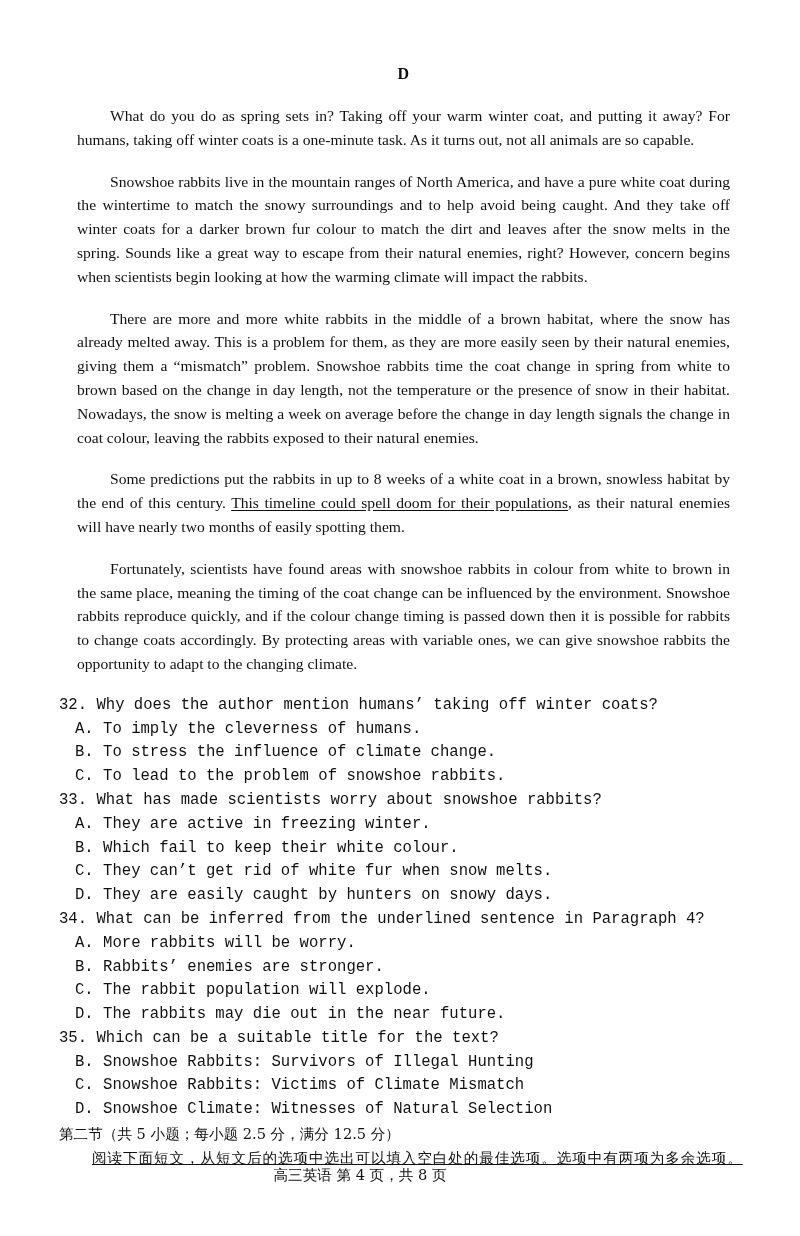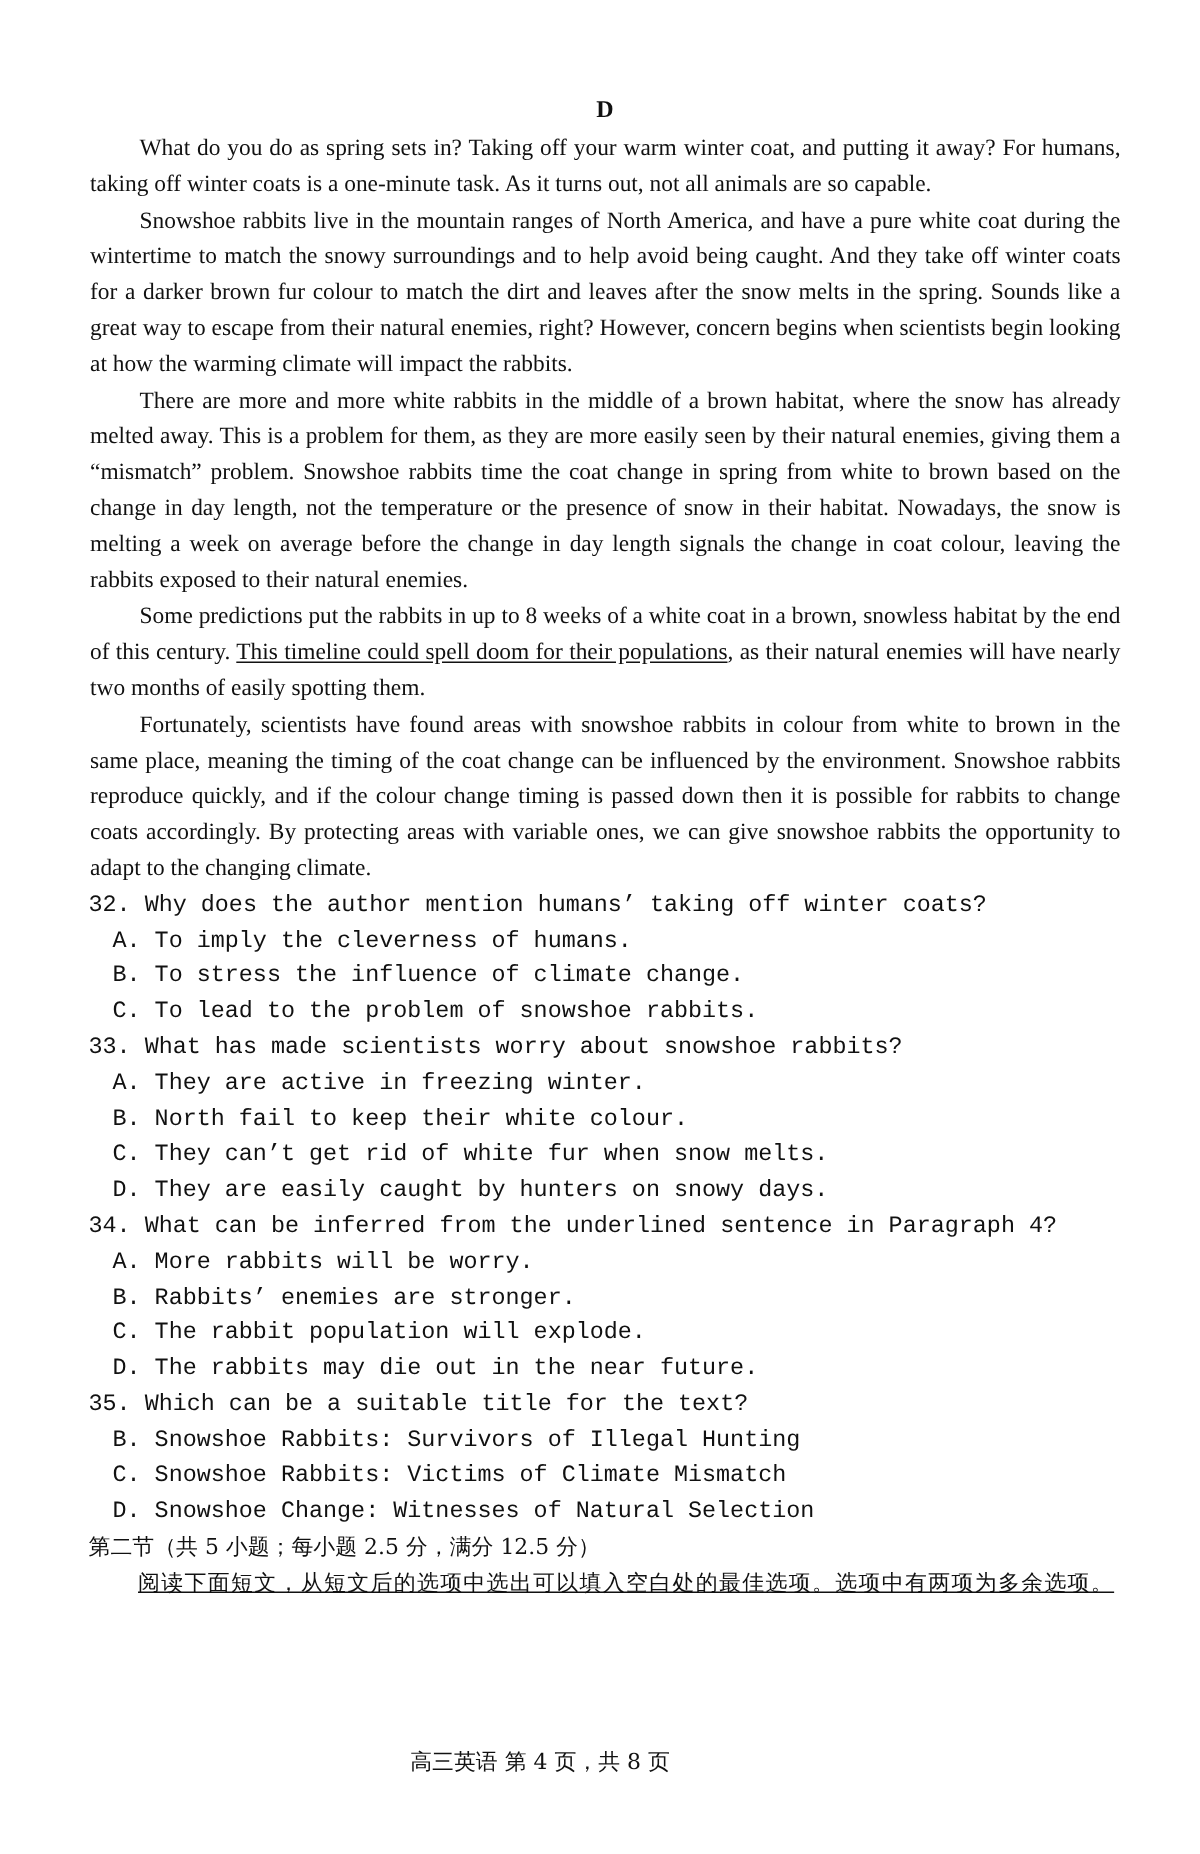--- a/index.html
+++ b/index.html
@@ -8,21 +8,21 @@
     font-family: "Liberation Serif", "DejaVu Serif", serif;
     color: #111111;
   }
   .page { position: absolute; left: 59px; top: 62px; width: 689px; }
   .section-letter {
     text-align: center; font-weight: bold; font-size: 16px;
     line-height: 24px; height: 24px; letter-spacing: 0.5px;
   }
   .para {
     font-size: 15.6px; line-height: 23.8px; text-align: justify;
-    text-indent: 33px; margin: 1px;
+    text-indent: 33px; margin: 18px;
   }
   .para u { text-decoration: underline; text-underline-offset: 2px; }
   .question { font-size: 15.6px; line-height: 23.8px; margin: 0; font-family: Liberation Mono, monospace; }
   .q-stem { margin: 0; }
   .q-opt { margin: 0 0 0 16px; }
   .section2 {
     font-family: "DejaVu Serif", "Liberation Serif", serif;
     font-size: 14.6px; line-height: 24px; 
   }
   .section2-title { margin: 0; }
@@ -50,38 +50,38 @@
   <div class="question">
     <p class="q-stem">32. Why does the author mention humans’ taking off winter coats?</p>
     <p class="q-opt">A. To imply the cleverness of humans.</p>
     <p class="q-opt">B. To stress the influence of climate change.</p>
     <p class="q-opt">C. To lead to the problem of snowshoe rabbits.</p>
   </div>
 
   <div class="question">
     <p class="q-stem">33. What has made scientists worry about snowshoe rabbits?</p>
     <p class="q-opt">A. They are active in freezing winter.</p>
-    <p class="q-opt">B. North fail to keep their white colour.</p>
+    <p class="q-opt">B. Which fail to keep their white colour.</p>
     <p class="q-opt">C. They can’t get rid of white fur when snow melts.</p>
     <p class="q-opt">D. They are easily caught by hunters on snowy days.</p>
   </div>
 
   <div class="question">
     <p class="q-stem">34. What can be inferred from the underlined sentence in Paragraph 4?</p>
     <p class="q-opt">A. More rabbits will be worry.</p>
     <p class="q-opt">B. Rabbits’ enemies are stronger.</p>
     <p class="q-opt">C. The rabbit population will explode.</p>
     <p class="q-opt">D. The rabbits may die out in the near future.</p>
   </div>
 
   <div class="question">
     <p class="q-stem">35. Which can be a suitable title for the text?</p>
     <p class="q-opt">B. Snowshoe Rabbits: Survivors of Illegal Hunting</p>
     <p class="q-opt">C. Snowshoe Rabbits: Victims of Climate Mismatch</p>
-    <p class="q-opt">D. Snowshoe Change: Witnesses of Natural Selection</p>
+    <p class="q-opt">D. Snowshoe Climate: Witnesses of Natural Selection</p>
   </div>
 
   <div class="section2">
     <p class="section2-title">第二节（共 5 小题；每小题 2.5 分，满分 12.5 分）</p>
     <p class="section2-instr">阅读下面短文，从短文后的选项中选出可以填入空白处的最佳选项。选项中有两项为多余选项。</p>
   </div>
 </div>
 
 <div class="footer">高三英语  第 4 页，共 8 页</div>
 

